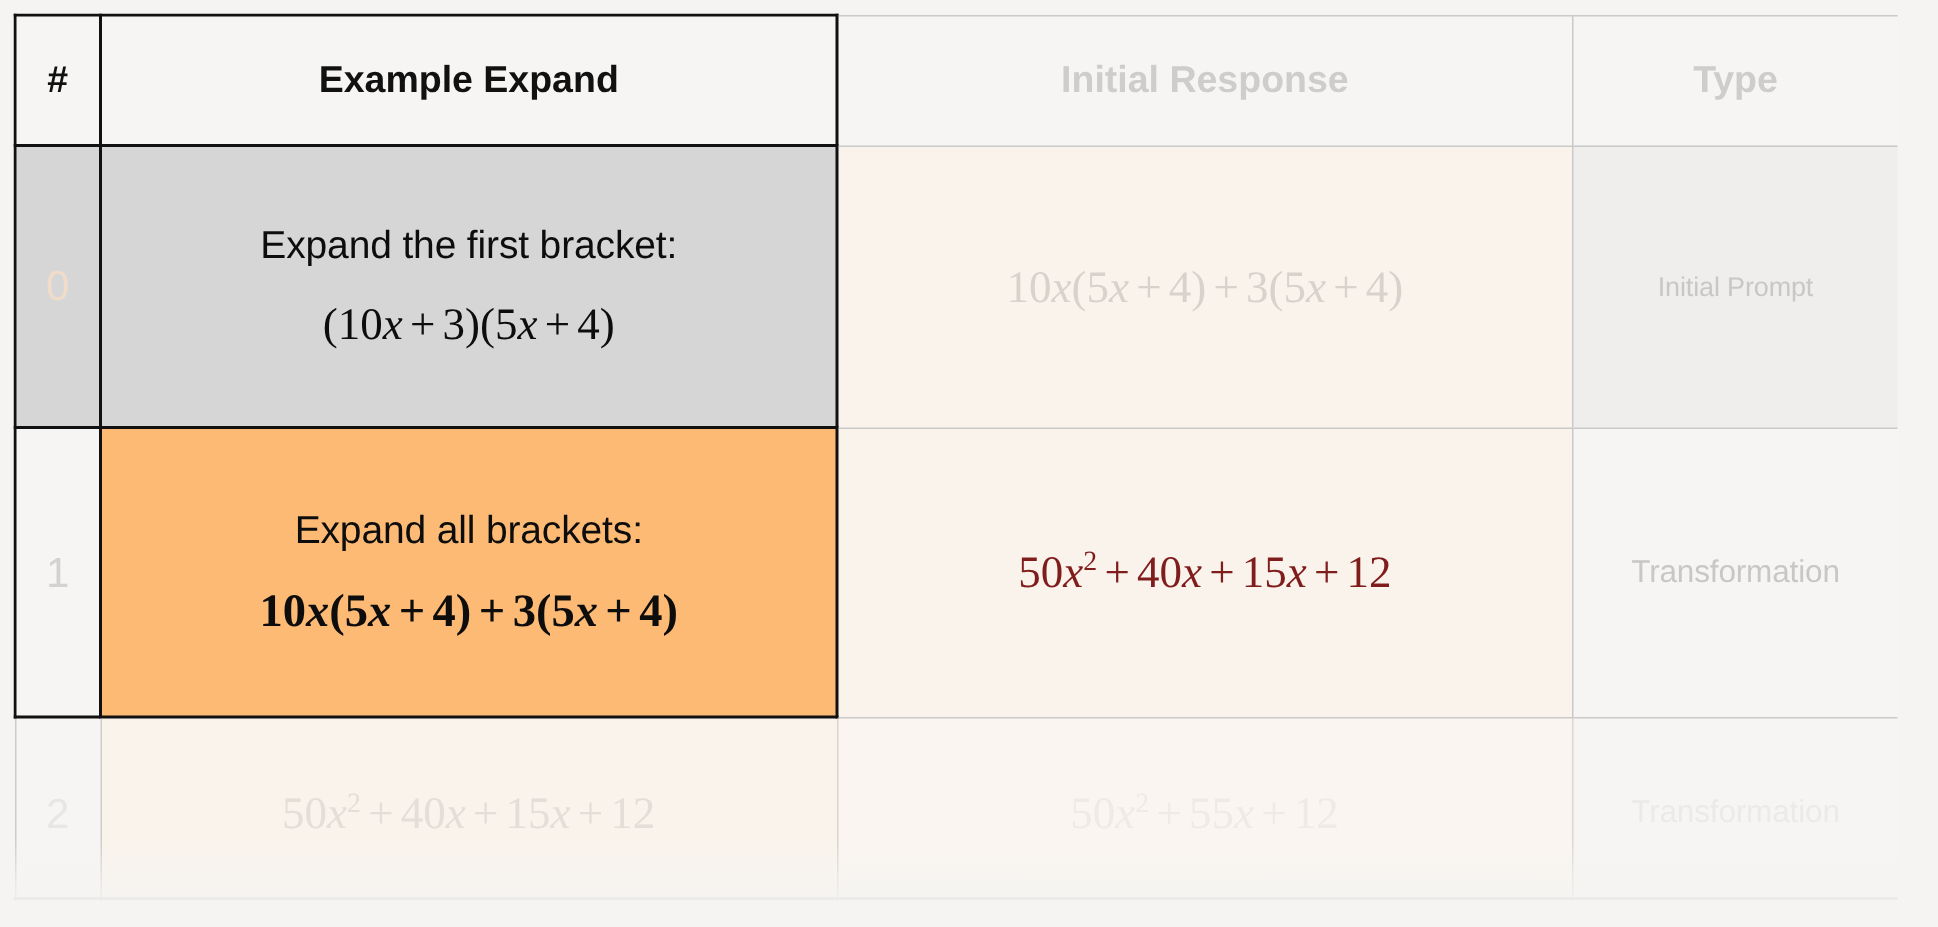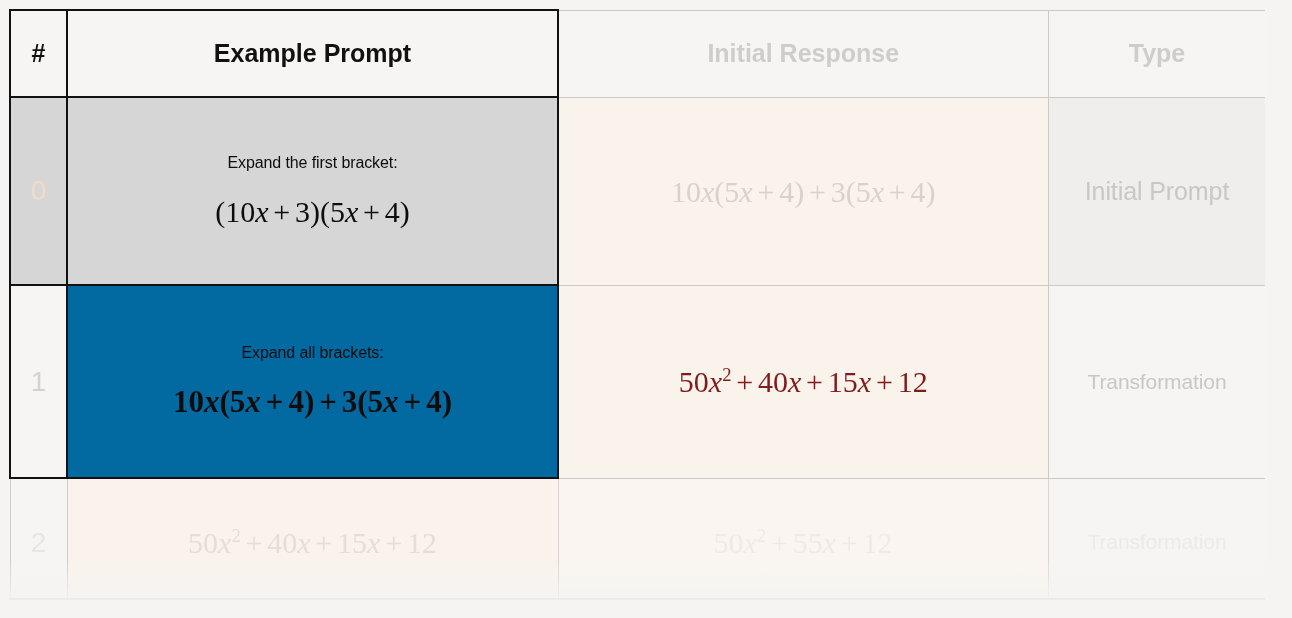--- a/index.html
+++ b/index.html
@@ -86,33 +86,33 @@
     border-left: none;
     color: #0d0d0d;
   }
   tr.row-prev td.cell-response {
     background: #faf3ec;
     color: #d8d2cc;
   }
   tr.row-prev td.cell-type {
     background: #efeeed;
     color: #c9c7c5;
-    font-size: 25px;
+    font-size: 18px;
   }
 
   
   tr.row-current td.cell-num {
     background: #f6f5f3;
     border: 2px solid #111111;
     border-right: 2px solid #111111;
     color: #d4d2d0;
     font-size: 28px;
   }
   tr.row-current td.cell-prompt {
-    background: #0369a1;
+    background: #fdba74;
     border: 2px solid #111111;
     border-left: none;
     color: #0d0d0d;
     margin-top: 40px;
   }
   tr.row-current td.cell-response {
     background: #faf3ec;
     color: #7f1d1d;
   }
   tr.row-current td.cell-type {
@@ -153,21 +153,21 @@
   .cell-inner {
     display: flex;
     flex-direction: column;
     align-items: center;
     justify-content: center;
     gap: 22px;
     padding: 0 14px;
   }
   .step-title {
     font-family: "Liberation Sans", sans-serif;
-    font-size: 16px;
+    font-size: 26px;
     font-weight: 400;
     letter-spacing: -0.1px;
     line-height: 1.15;
   }
   .math {
     font-family: "Liberation Serif", serif;
     font-size: 30px;
     line-height: 1.1;
     white-space: nowrap;
   }
@@ -215,21 +215,21 @@
       <colgroup>
         <col class="c-num">
           <col class="c-prm">
           <col class="c-rsp">
           <col class="c-typ">
       </colgroup>
 
       <thead>
         <tr>
           <th class="hd-active hd-num">#</th>
-          <th class="hd-active">Example Prompt</th>
+          <th class="hd-active">Example Expand</th>
           <th class="hd-faded">Initial Response</th>
           <th class="hd-faded">Type</th>
         </tr>
       </thead>
 
       <tbody>
 
         <tr class="row-prev">
           <td class="cell-num">
             <span class="num-label">0</span>

